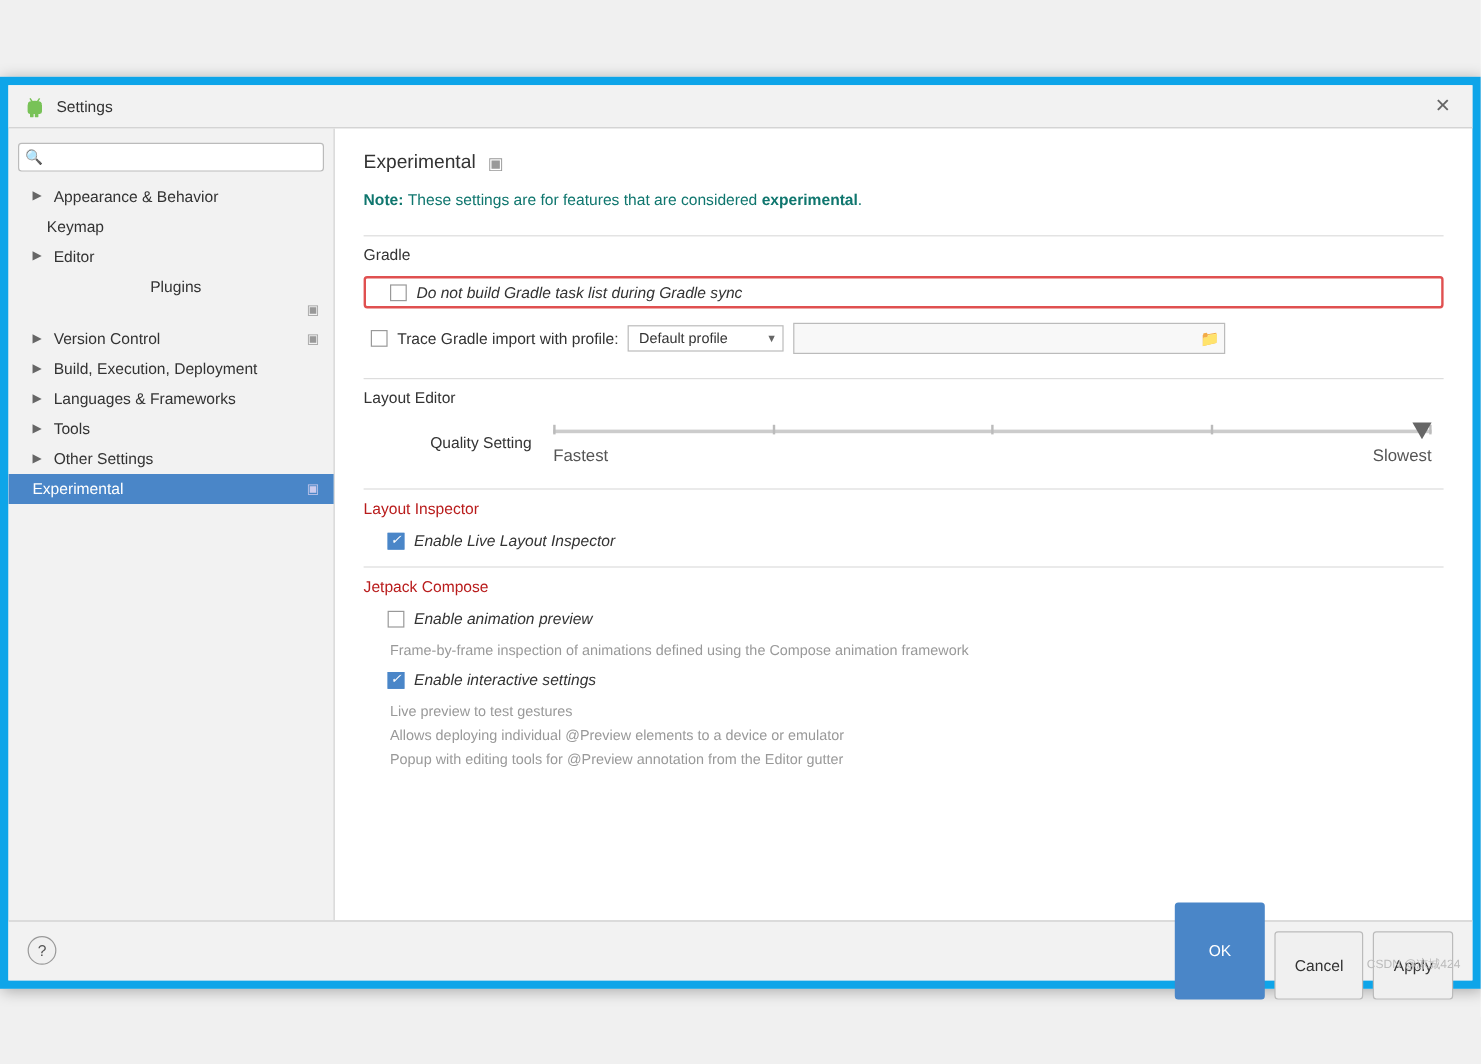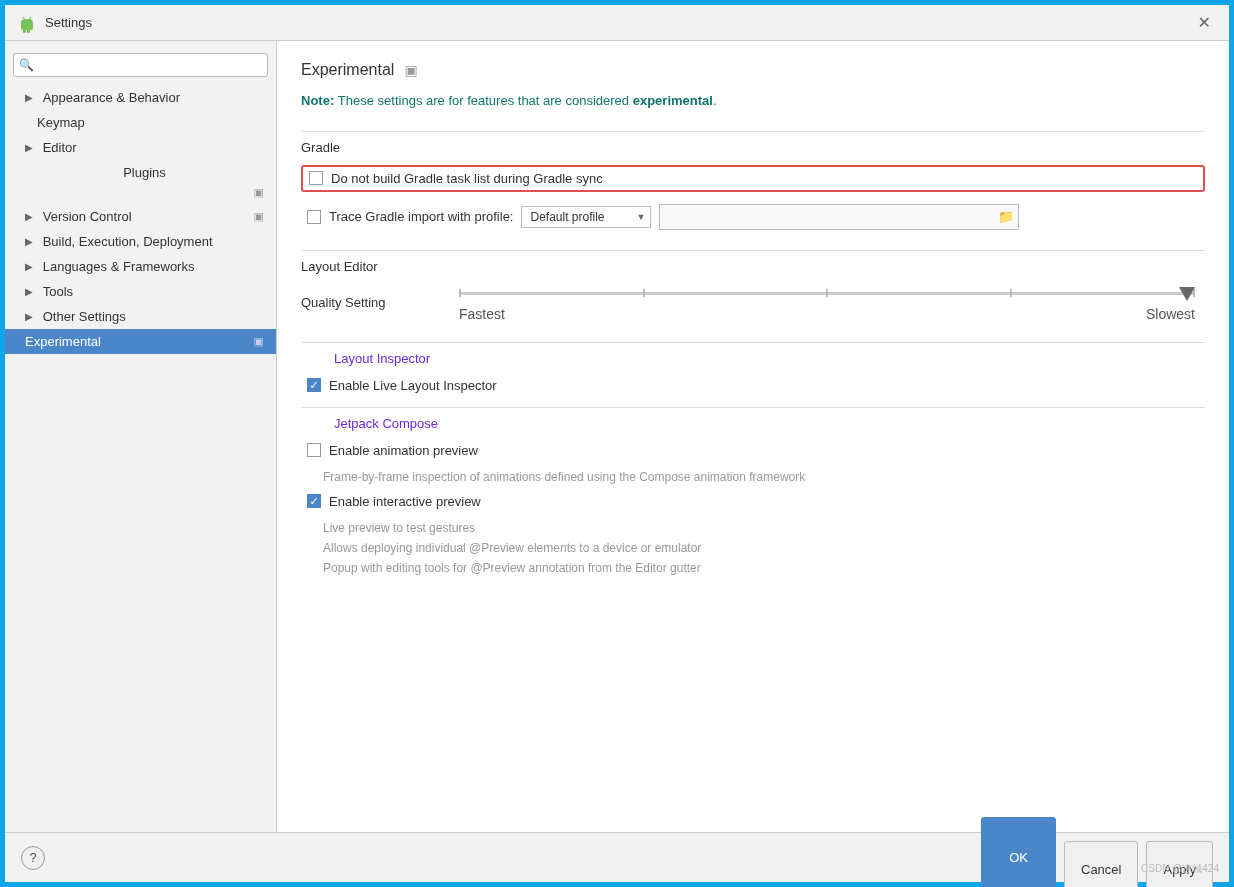--- a/index.html
+++ b/index.html
@@ -7,23 +7,23 @@
       font-family: 'Segoe UI', Arial, sans-serif;
       font-size: 13px;
       background: #f0f0f0;
       display: flex;
       align-items: center;
       justify-content: center;
       min-height: 100vh;
     }
     .dialog {
       width: 1234px;
-      height: 887px;
+      height: 760px;
       background: #f2f2f2;
-      border: 5px solid #0ea5e9;
+      border: 7px solid #0ea5e9;
       display: flex;
       flex-direction: column;
       box-shadow: 2px 2px 12px rgba(0,0,0,0.3);
       position: relative;
     }
     .title-bar {
       background: #f2f2f2;
       border-bottom: 1px solid #ccc;
       padding: 8px 12px;
       display: flex;
@@ -148,21 +148,22 @@
       font-size: 13px;
       color: #333;
       margin-bottom: 10px;
     }
     
     .checkbox-row {
       display: flex;
       align-items: center;
       gap: 8px;
       margin-bottom: 8px;
-      padding: 4px 6px;
+      padding: 4px 20px;
+      font-style: italic;
     }
     .checkbox-row.highlighted {
       border: 2px solid #e05050;
       border-radius: 3px;
     }
     .checkbox-input {
       width: 14px;
       height: 14px;
       border: 1px solid #999;
       background: #fff;
@@ -233,20 +234,21 @@
     .folder-icon { color: #888; font-size: 13px; }
     
     .slider-section {
       margin-bottom: 20px;
     }
     .slider-row {
       display: flex;
       align-items: center;
       gap: 8px;
       margin: 8px 0;
+      text-align: right;
     }
     .quality-label {
       font-size: 13px;
       color: #333;
       width: 140px;
     }
     .slider-container {
       flex: 1;
       display: flex;
       flex-direction: column;
@@ -298,23 +300,22 @@
       margin-top: 2px;
     }
     
     .subsection-divider {
       border: none;
       border-top: 1px solid #ddd;
       margin: 10px 0 8px 0;
     }
     .subsection-title {
       font-size: 13px;
-      color: #6d28d9;
+      color: #b91c1c;
       margin-bottom: 8px;
-      margin-left: 33px;
     }
     .sub-description {
       font-size: 12px;
       color: #999;
       margin-left: 22px;
       margin-bottom: 6px;
     }
     
     .bottom-bar {
       border-top: 1px solid #ccc;
@@ -510,21 +511,21 @@
       <div class="subsection-title">Jetpack Compose</div>
 
       <div class="checkbox-row">
         <div class="checkbox-input"></div>
         <span class="checkbox-label">Enable animation preview</span>
       </div>
       <div class="sub-description">Frame-by-frame inspection of animations defined using the Compose animation framework</div>
 
       <div class="checkbox-row">
         <div class="checkbox-input checked"></div>
-        <span class="checkbox-label">Enable interactive preview</span>
+        <span class="checkbox-label">Enable interactive settings</span>
       </div>
       <div class="sub-description">Live preview to test gestures</div>
 
       <div class="sub-description">Allows deploying individual @Preview elements to a device or emulator</div>
 
       <div class="sub-description">Popup with editing tools for @Preview annotation from the Editor gutter</div>
     </div>
   </div>
 
   <div class="bottom-bar">

